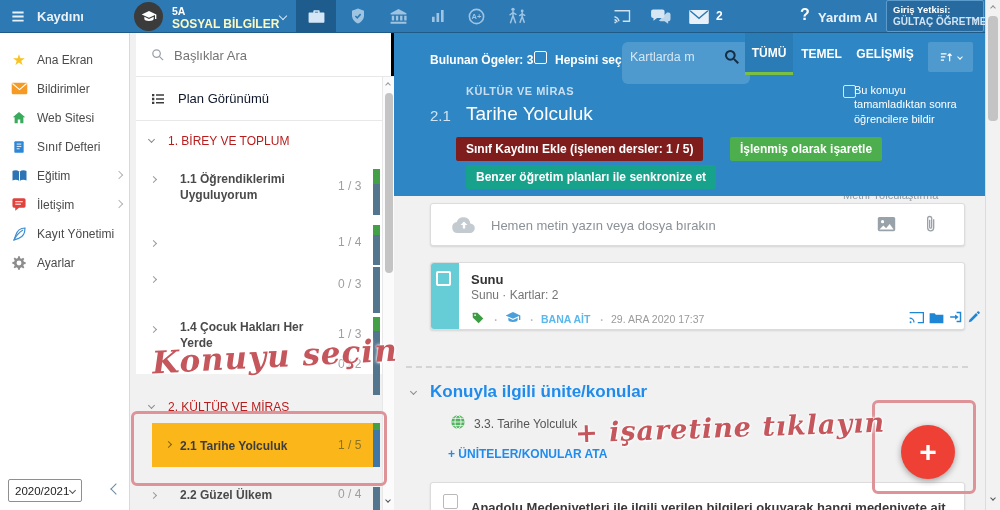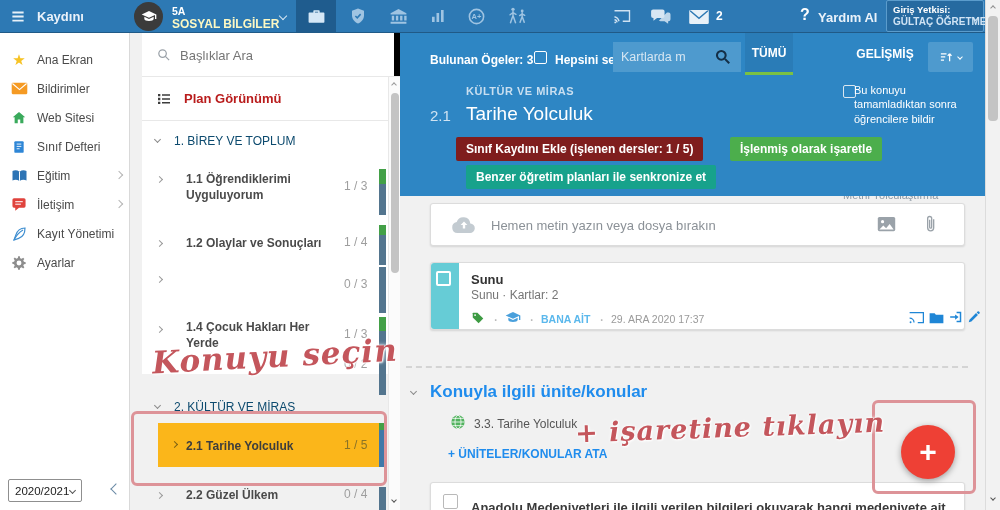--- a/index.html
+++ b/index.html
@@ -21,26 +21,26 @@
   .side-item { position:absolute; left:0; width:130px; height:29px; display:flex; align-items:center; cursor:pointer; }
   .side-item .ic { width:18px; margin-left:10px; display:flex; justify-content:center; }
   .side-item .tx { margin-left:9px; font-size:12px; color:#4a4a4a; }
   .chev { display:inline-block; width:6px; height:6px; border-right:1.6px solid currentColor; border-bottom:1.6px solid currentColor; }
   .chev.r { transform:rotate(-45deg); }
   .chev.d { transform:rotate(45deg); }
   .chev.l { transform:rotate(135deg); }
   .chev.u { transform:rotate(-135deg); }
 
   
-  .treepanel { left:142px; top:33px; width:258px; height:341px; background:#fff; border-right:6px solid #000000; z-index:5; }
+  .treepanel { left:136px; top:33px; width:258px; height:341px; background:#fff; border-right:3px solid #000000; z-index:5; }
   .tp-row { position:absolute; left:0; width:258px; }
   .tree-label { font-size:12px; font-weight:bold; color:#4a4a4a; line-height:1.35; }
   .tree-count { font-size:12px; color:#9e9e9e; }
   .strip { position:absolute; left:237px; width:7px; }
-  .sec-head { font-size:12px; color:#0c4a6e; }
+  .sec-head { font-size:12px; color:#b91c1c; }
   .sel-item { position:absolute; left:16px; width:221px; height:44px; background:#fbb61a; }
   .mini-sb { position:absolute; left:246px; top:44px; width:12px; height:433px; background:#fbfbfb; border-left:1px solid #e8e8e8; }
 
   
   .content { left:388px; top:33px; width:597px; height:477px; z-index:4; background:#f1f1f1; }
   .chead { position:absolute; left:0; top:0; width:597px; height:163px; background:#2e86c4; z-index:2; }
   .chead .w { color:#fff; }
   .tab { position:absolute; top:0; height:42px; display:flex; align-items:center; justify-content:center; color:#fff; font-weight:bold; font-size:12px; cursor:pointer; }
   .tab.active { background:#2a7cb7; border-bottom:3px solid #7ac143; }
   .btn { position:absolute; height:24px; display:flex; align-items:center; padding:0 10px; color:#fff; font-size:12px; font-weight:bold; border-radius:2px; cursor:pointer; white-space:nowrap; }
@@ -251,39 +251,38 @@
           </svg>
       </span>
       <input class="txt abs" style="left: 38px; top: 9px; width: 200px; height: 26px; font-size: 13px; color: rgb(85, 85, 85);" placeholder="Başlıklar Ara">
     </div>
     <div class="tp-row" style="top:44px;height:44px;border-bottom:1px solid #e8e8e8;cursor:pointer">
       <span class="abs" style="left:14px;top:14px;color:#3c3c3c">
         <svg width="16" height="16" viewBox="0 0 24 24" fill="currentColor">
             <path d="M3 4.5h3.5V8H3zM3 10.3h3.5v3.5H3zM3 16h3.5v3.5H3zM9 5h12v2.3H9zM9 10.8h12v2.3H9zM9 16.5h12v2.3H9z"></path>
           </svg>
       </span>
-      <span class="abs" style="left:42px;top:14px;font-size:13px;font-weight:bold;color:#b91c1c">Plan Görünümü</span>
+      <span class="abs" style="left:42px;top:14px;font-size:13px;font-weight:normal;color:#0f172a">Plan Görünümü</span>
     </div>
 
     <div class="tp-row" style="top:98px;height:22px;cursor:pointer">
       <span class="chev d abs" style="left:13px;top:6px;color:#8a8a8a;width:5px;height:5px"></span>
       <span class="abs sec-head" style="left:32px;top:3px">1. BİREY VE TOPLUM</span>
     </div>
 
     <div class="tp-row" style="top:136px;height:46px;cursor:pointer">
       <span class="chev r abs" style="left:15px;top:8px;color:#9a9a9a;width:5px;height:5px"></span>
       <div class="abs tree-label" style="left:44px;top:2px;width:150px"><b>1.1</b> <span>Öğrendiklerimi Uyguluyorum</span></div>
       <span class="abs tree-count" style="left:202px;top:10px">1 / 3</span>
       <div class="strip" style="top:0;height:46px;background:#53758e">
           <div style="height:15px;background:#43a047"></div>
         </div>
     </div>
     <div class="tp-row" style="top:200px;height:30px;cursor:pointer">
       <span class="chev r abs" style="left:15px;top:8px;color:#9a9a9a;width:5px;height:5px"></span>
-      <div class="abs tree-label" style="left:44px;top:2px;width:155px;white-space:nowrap"><b>1.2</b> <span>Olaylar ve Sonuçları</span></div>
       <span class="abs tree-count" style="left:202px;top:2px">1 / 4</span>
       <div class="strip" style="top:-8px;height:40px;background:#53758e">
           <div style="height:10px;background:#43a047"></div>
         </div>
     </div>
     <div class="tp-row" style="top:232px;height:46px;cursor:pointer">
       <span class="chev r abs" style="left:15px;top:12px;color:#9a9a9a;width:5px;height:5px"></span>
       <span class="abs tree-count" style="left:202px;top:12px">0 / 3</span>
       <div class="strip" style="top:2px;height:46px;background:#53758e"></div>
     </div>
@@ -330,31 +329,32 @@
 
   <div class="abs content">
 
     <div class="abs" style="left:455px;top:156px;font-size:11px;color:#8e9aa5;z-index:1">Metni Yolculaştırma</div>
 
     <div class="chead">
       <div class="abs w" style="left:42px;top:20px;font-size:12px;font-weight:bold">Bulunan Ögeler: 3</div>
       <span class="cb abs" style="left:146px;top:18px;width:13px;height:13px;border:1.6px solid #fff;cursor:pointer"></span>
       <div class="abs w" style="left:167px;top:20px;font-size:12px;font-weight:bold">Hepsini seç</div>
 
-      <div class="abs" style="left:225px;top:9px;width:128px;height:30px;background:#4e9ace;border-radius:0">
+      <div class="abs" style="left:234px;top:9px;width:128px;height:42px;background:#4e9ace;border-radius:6px">
         <input class="txt abs" style="left: 8px; top: 5px; width: 86px; height: 20px; font-size: 12.5px; color: rgb(214, 230, 242);" value="Kartlarda m">
         <span class="abs" style="left:100px;top:5px;color:#142f47;cursor:pointer">
           <svg width="19" height="19" viewBox="0 0 24 24" fill="none" stroke="currentColor" stroke-width="2.6">
               <circle cx="10.5" cy="10.5" r="5.5"></circle>
               <line x1="15" y1="15" x2="20.5" y2="20.5"></line>
             </svg>
         </span>
       </div>
 
       <div class="tab active" style="left:357px;width:48px">TÜMÜ</div>
+      <div class="tab" style="left:405px;width:57px">TEMEL</div>
       <div class="tab" style="left:462px;width:70px">GELİŞMİŞ</div>
 
       <div class="abs" style="left:540px;top:9px;width:45px;height:30px;background:#4e9ace;border-radius:2px;display:flex;align-items:center;justify-content:center;gap:4px;cursor:pointer">
         <span>
             <svg width="15" height="15" viewBox="0 0 24 24" stroke="#fff" stroke-width="2" fill="none">
               <path d="M3 6h9M3 11h7M3 16h5"></path>
               <path d="M17 18V6M17 6l-3 3.5M17 6l3 3.5"></path>
             </svg>
           </span>
         <span class="chev d" style="color:#fff;width:4px;height:4px"></span>

